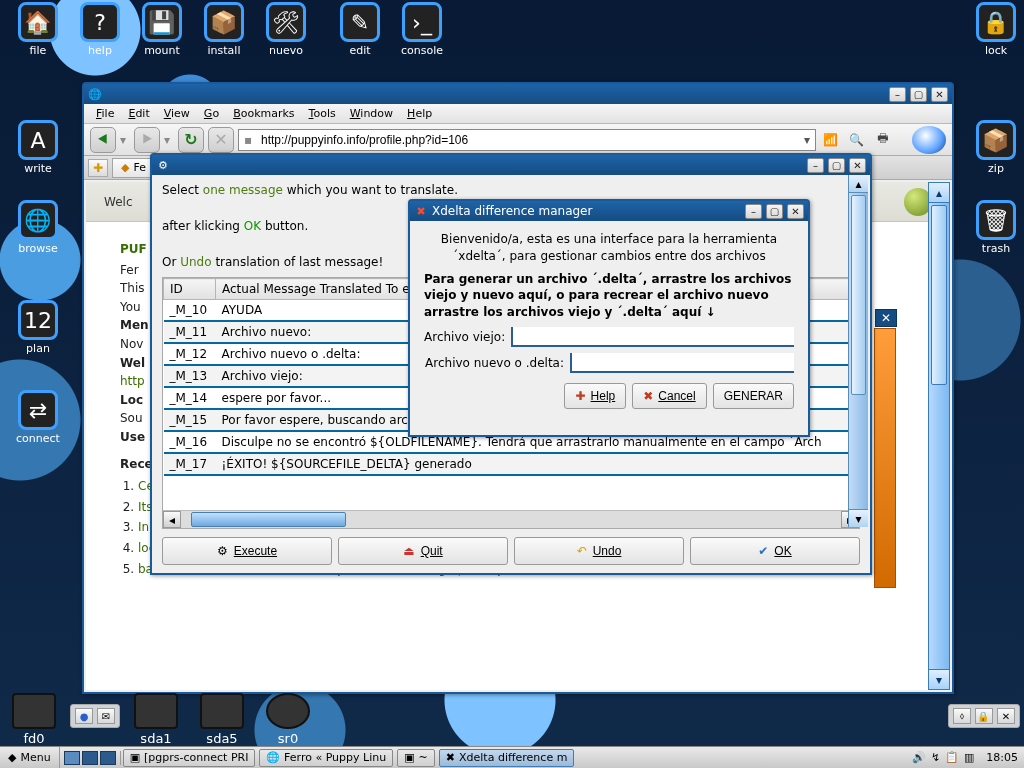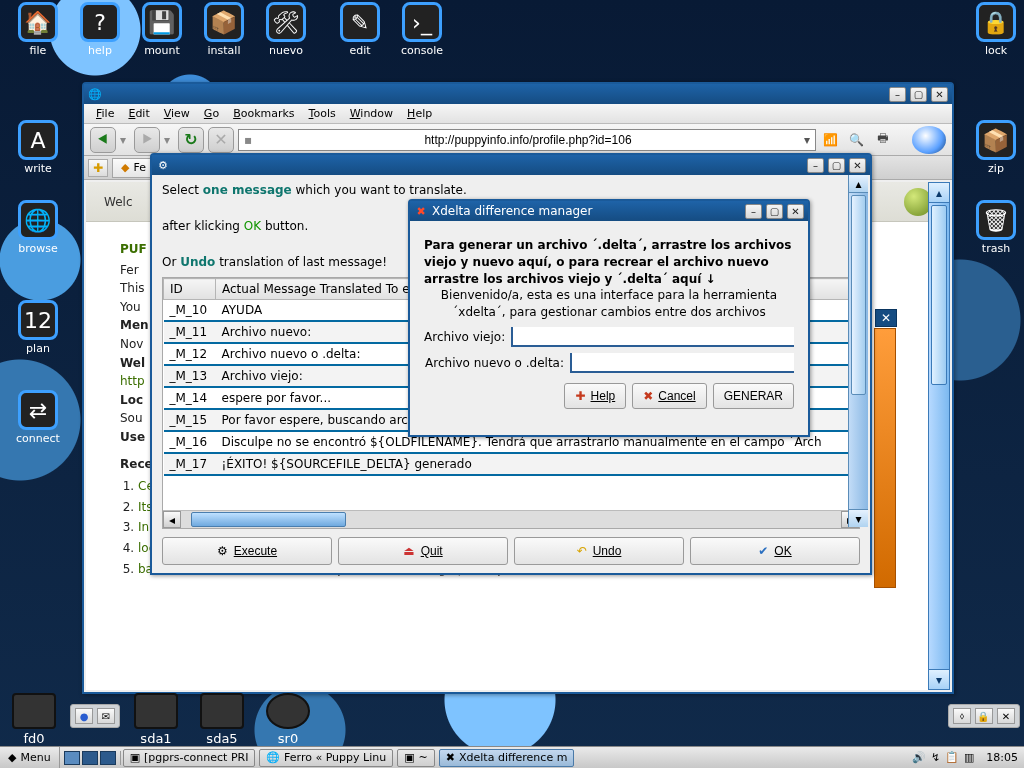--- a/index.html
+++ b/index.html
@@ -29,21 +29,21 @@
 
 
 .sm-menus { height:20px; background:linear-gradient(#f6f6f6,#e2e2e2); display:flex; align-items:center; padding:0 6px; gap:2px; font-size:11px; border-bottom:1px solid #bbb; }
 .sm-menus span { padding:2px 6px; cursor:pointer; }
 .sm-menus span u { text-decoration:underline; }
 .sm-tool { height:32px; background:linear-gradient(#f6f6f6,#e2e2e2); display:flex; align-items:center; padding:0 6px; gap:4px; border-bottom:1px solid #aaa; }
 .navbtn { width:26px; height:26px; border-radius:5px; background:linear-gradient(#e8e8e8,#cfcfcf); border:1px solid #9a9a9a; display:flex; align-items:center; justify-content:center; color:#1b7a1b; font-size:16px; font-weight:bold; cursor:pointer; }
 .navbtn.dis { color:#aaa; }
 .addr { flex:1; height:22px; display:flex; align-items:center; background:#fff; border:1px solid #888; }
 .addr .pre { width:18px; text-align:center; color:#888; }
-.addr input { border:0; outline:0; flex:1; height:100%; font-size:12px; padding:0 4px;text-align:center; }
+.addr input { border:0; outline:0; flex:1; height:100%; font-size:12px; padding:0 4px; }
 .addr .dd { width:16px; text-align:center; color:#555; cursor:pointer; }
 .sm-tool .ticon { width:22px; height:22px; display:flex; align-items:center; justify-content:center; cursor:pointer; color:#444; }
 .tabbar { height:24px; background:linear-gradient(#e3e3e3,#cfcfcf); display:flex; align-items:center; padding:0 4px; gap:4px; border-bottom:1px solid #aaa; }
 .tabbar .newtab { width:20px; height:18px; background:linear-gradient(#fafafa,#dcdcdc); border:1px solid #aaa; display:flex; align-items:center; justify-content:center; color:#d79b00; cursor:pointer; }
 .tabbar .tab { height:20px; background:linear-gradient(#fbfbfb,#e6e6e6); border:1px solid #a5a5a5; padding:0 8px; display:flex; align-items:center; gap:4px; font-size:11px; }
 .content { position:absolute; left:2px; right:2px; top:98px; bottom:2px; background:#fff; overflow:hidden; }
 .profile-hdr { height:40px; background:linear-gradient(#e9e9e4,#ddddd5); border-bottom:1px solid #c6c6bc; padding:6px 18px; display:flex; align-items:center; font-size:12px; color:#333; }
 .page-body { padding:14px 34px; font-size:12px; color:#222; line-height:1.55; }
 .page-body h4 { color:#3b6e00; font-size:12px; font-weight:bold; margin:4px 0 2px; }
 .page-body a { color:#3b6e00; text-decoration:none; }
@@ -55,21 +55,21 @@
 .vscroll .ar.bot { position:absolute; bottom:0; left:0; right:0; border-top:1px solid #3b7ab8; border-bottom:0; }
 .vscroll .thumb { position:absolute; left:2px; right:2px; top:22px; height:180px; background:linear-gradient(to right,#e0f1ff,#9ccbf2); border:1px solid #3b7ab8; border-radius:2px; }
 
 
 .orange-tab { position:absolute; width:22px; height:260px; background:linear-gradient(#ff9d3b,#d16a00); border:1px solid #a65000; left:874px; top:328px; }
 .orange-tab .x { position:absolute; top:-20px; left:0; width:22px; height:18px; background:#154c82; color:#fff; display:flex; align-items:center; justify-content:center; border:1px solid #0a3560; }
 
 
 .t12s .body { position:absolute; left:2px; right:2px; top:20px; bottom:2px; background:#efefef; padding:6px 8px; display:flex; flex-direction:column; }
 .t12s .intro { font-size:12px; line-height:1.5; }
-.red { color:#0f766e;font-weight:bold; }
+.red { color:#4d7c0f; }
 .grn { color:#119500; }
 .tblwrap { flex:1; border:1px solid #a9a9a9; margin-top:6px; background:#fff; position:relative; }
 .tblwrap table { width:100%; border-collapse:collapse; font-size:12px; }
 .tblwrap th { text-align:left; padding:3px 6px; background:linear-gradient(#f5f5f5,#e1e1e1); border:1px solid #b5b5b5; font-weight:normal; }
 .tblwrap td { padding:3px 6px; border-bottom:2px solid #0369a1; }
 .tblwrap tr:nth-child(even) td { background:#f3f3f3; }
 .hwrap { position:absolute; left:0; right:0; bottom:0; height:18px; background:#e6e6e6; border-top:1px solid #bbb; display:flex; }
 .hwrap .harr { width:18px; display:flex; align-items:center; justify-content:center; background:linear-gradient(#fafafa,#d0d0d0); border:1px solid #999; }
 .hwrap .htrack { flex:1; position:relative; background:#ddd; }
 .hwrap .hth { position:absolute; left:10px; top:1px; bottom:1px; width:155px; background:linear-gradient(#bfe1ff,#6fa9df); border:1px solid #4a7eae; border-radius:2px; }
@@ -353,22 +353,22 @@
 <div class="win xd" style="left:408px; top:199px; width:402px; height:238px;">
   <div class="titlebar">
     <span class="ico" style="color:#ff4a2a;">✖</span>
     <span>Xdelta difference manager</span>
     <span class="sp"></span>
     <span class="wbtn">–</span>
     <span class="wbtn">▢</span>
     <span class="wbtn">✕</span>
   </div>
   <div class="body">
+    <div style="text-align:center; padding:0 14px;">Bienvenido/a, esta es una interface para la herramienta ´xdelta´, para gestionar cambios entre dos archivos</div>
     <div style="font-weight:bold; margin-top:6px;">Para generar un archivo ´.delta´, arrastre los archivos viejo y nuevo aquí, o para recrear el archivo nuevo arrastre los archivos viejo y ´.delta´ aquí ↓</div>
-    <div style="text-align:center; padding:0 14px;">Bienvenido/a, esta es una interface para la herramienta ´xdelta´, para gestionar cambios entre dos archivos</div>
     <div class="field">
       <label style="min-width:78px;">Archivo viejo:</label>
       <input style="">
     </div>
     <div class="field">
       <label>Archivo nuevo o .delta:</label>
       <input style="">
     </div>
     <div class="btns">
       <button>

